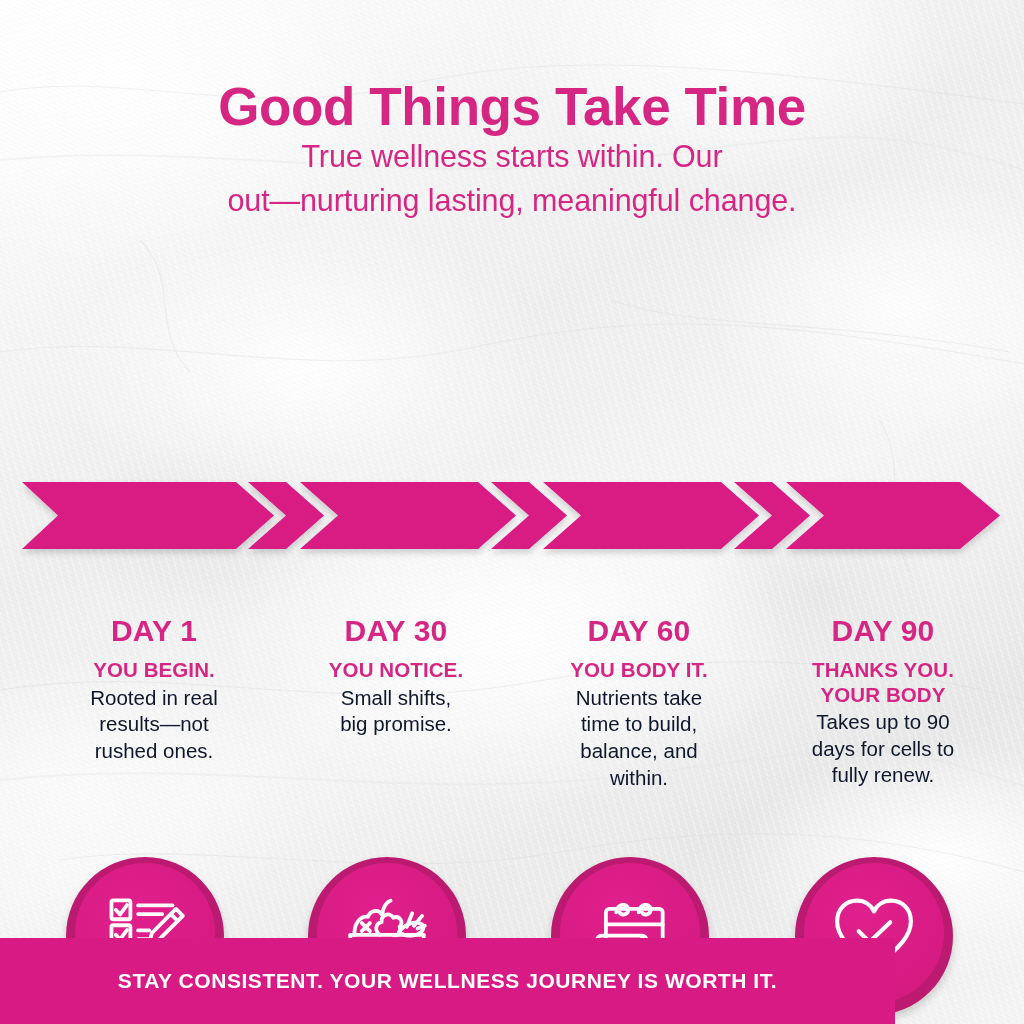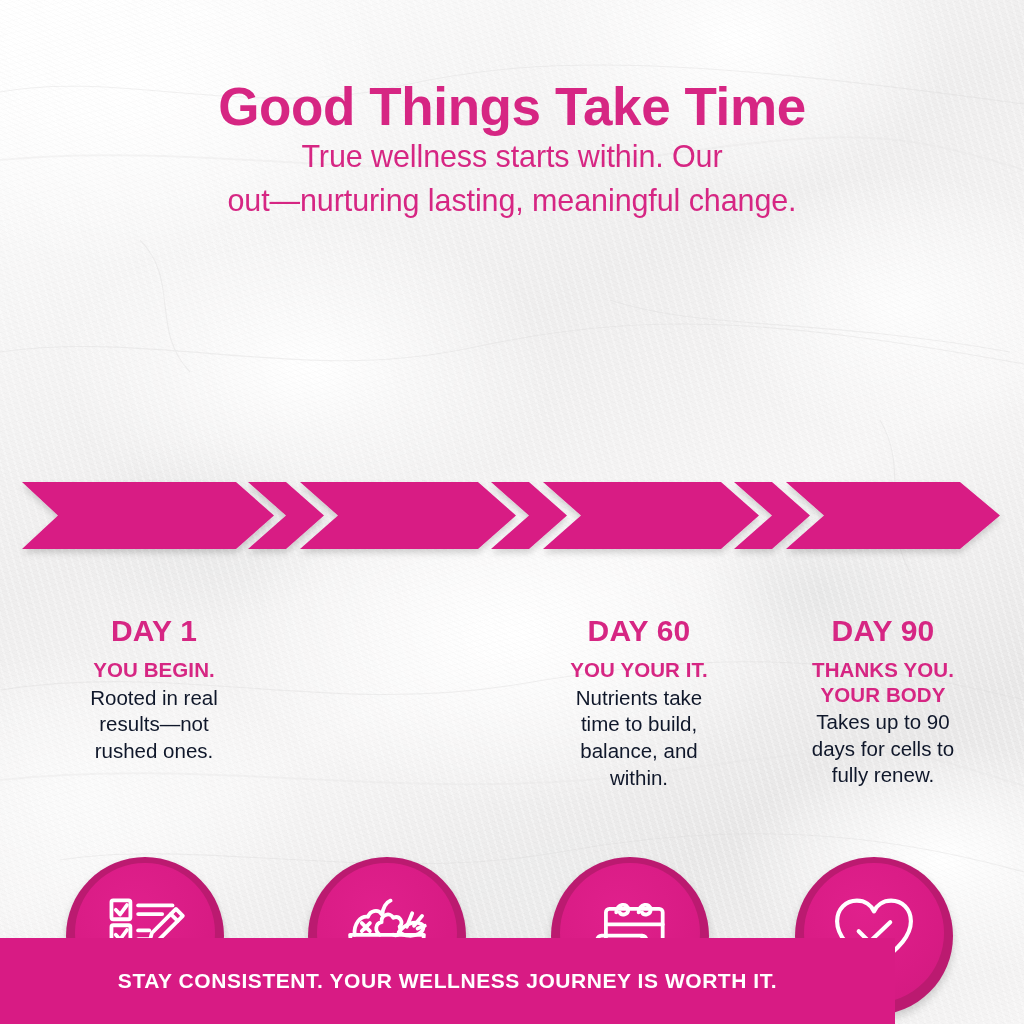--- a/index.html
+++ b/index.html
@@ -220,24 +220,32 @@
   <div class="cap" style="left:26px; width:240px">
     <div class="day">DAY 1</div>
     <div class="lead">YOU BEGIN.</div>
     <div class="body">
       <div>Rooted in real</div>
       <div>results—not</div>
       <div>rushed ones.</div>
     </div>
   </div>
 
+  <div class="cap" style="left:268px; width:240px">
+    <div class="day">DAY 30</div>
+    <div class="lead">YOU NOTICE.</div>
+    <div class="body">
+      <div>Small shifts,</div>
+      <div>big promise.</div>
+    </div>
+  </div>
 
   <div class="cap" style="left:511px; width:240px">
     <div class="day">DAY 60</div>
-    <div class="lead">YOU YOUR IT.</div>
+    <div class="lead">YOU BODY IT.</div>
     <div class="body">
       <div>Nutrients take</div>
       <div>time to build,</div>
       <div>balance, and</div>
       <div>within.</div>
     </div>
   </div>
 
   <div class="cap" style="left:755px; width:240px">
     <div class="day">DAY 90</div>

